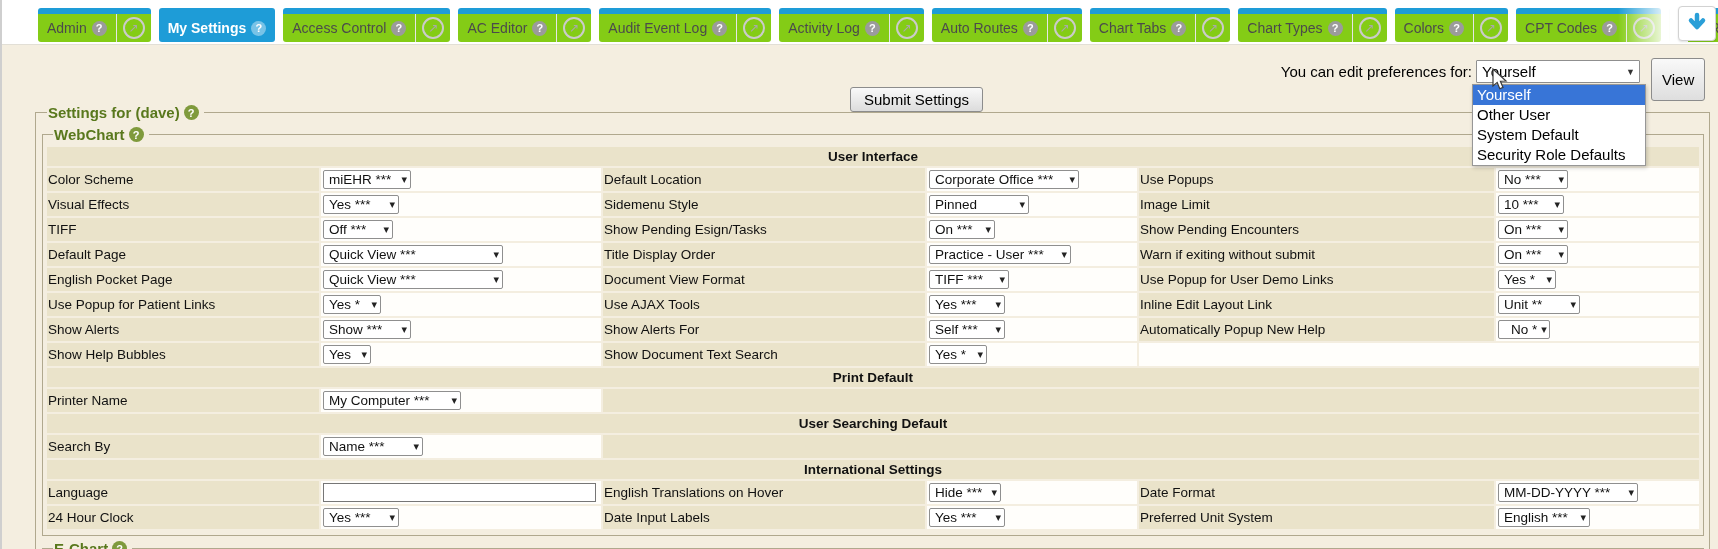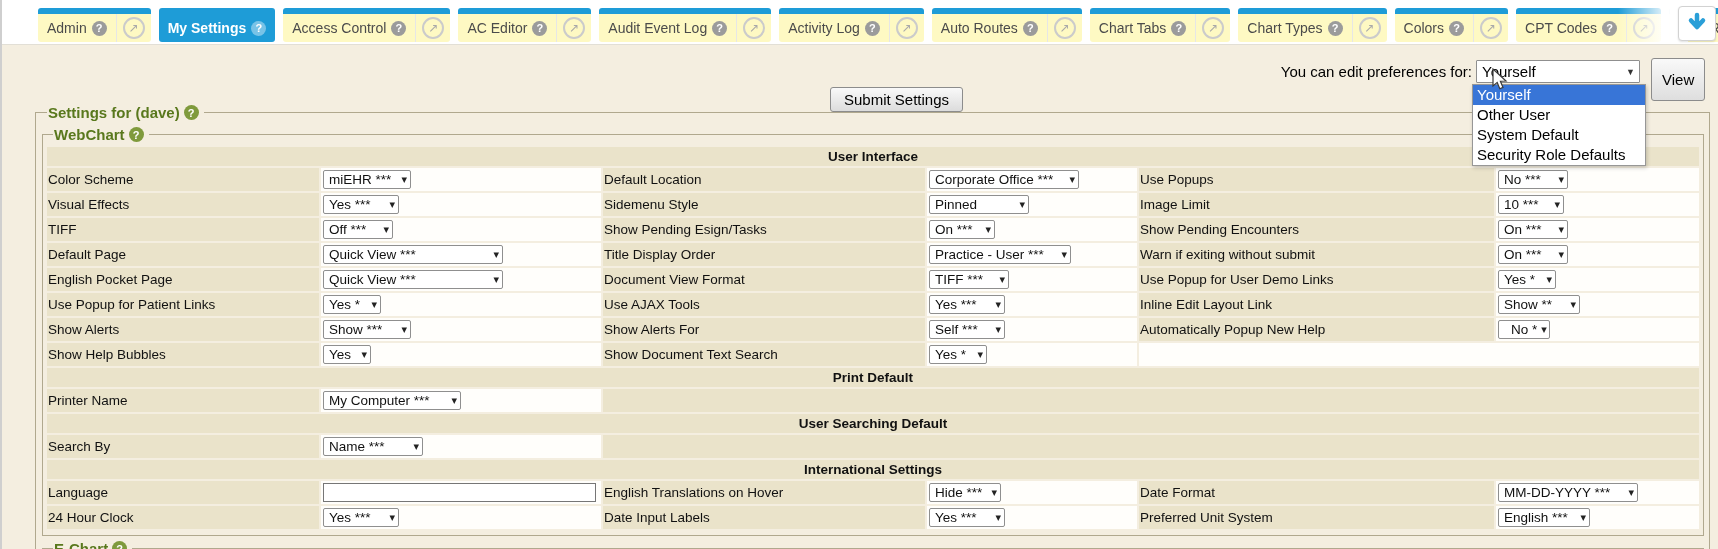--- a/index.html
+++ b/index.html
@@ -5,21 +5,21 @@
   html,body{margin:0;padding:0;}
   .page{position:relative;width:1718px;height:549px;overflow:hidden;
     font-family:"Liberation Sans","DejaVu Sans",sans-serif;
     background:var(--cream,#f4eee0);border-left:2px solid #cfcfcf;box-sizing:border-box;}
   
   .tabbar{position:absolute;left:0;top:0;width:100%;height:44px;background:#fff;
     border-bottom:1px solid #e2dfd6;}
   .tab-list{position:absolute;left:36px;top:8px;display:flex;gap:8px;white-space:nowrap;}
   .tab{display:inline-flex;flex-direction:column;cursor:pointer;}
   .tab-cap{height:6px;background:var(--blue,#1e9cd7);border-radius:3px 3px 0 0;}
-  .tab-body{display:flex;align-items:stretch;background:#fef9c3;height:28px;border-radius:0 0 3px 3px;}
+  .tab-body{display:flex;align-items:stretch;background:#84cc16;height:28px;border-radius:0 0 3px 3px;}
   .tab-seg-main{display:flex;align-items:center;gap:5px;padding:0 9px;}
   .tab-label{font-size:14px;color:#4b4b4b;}
   .tab.active .tab-cap{border-radius:3px 3px 0 0;}
   .tab.active .tab-body{background:var(--blue,#1e9cd7);}
   .tab.active .tab-label{color:#fff;font-weight:bold;}
   .tab-seg-ext{display:flex;align-items:center;justify-content:center;width:34px;
     border-left:1px solid #e6e6e6;}
   .help{display:inline-flex;align-items:center;justify-content:center;width:15px;height:15px;
     border-radius:50%;background:#9b9b9b;color:#fff;font-size:11px;font-weight:bold;flex:0 0 auto;cursor:pointer;}
   .help::after{content:"?";}
@@ -42,21 +42,21 @@
   .view-btn{position:absolute;left:1649px;top:58px;height:43px;padding:0 10px;
     font-size:15px;color:#000;background:linear-gradient(#f9f9f9,#dedede);
     border:1px solid #8c8c8c;border-radius:3px;cursor:pointer;
     font-family:"Liberation Sans",sans-serif;}
   .dd-list{position:absolute;left:1470px;top:84px;width:172px;background:#fff;
     border:1px solid #979797;z-index:50;box-shadow:1px 2px 4px rgba(0,0,0,.2);}
   .dd-item{height:20px;line-height:20px;font-size:15px;color:#000;padding:0 0 0 4px;cursor:pointer;}
   .dd-item.selected{background:var(--hl,#3875d7);color:#fff;}
   .sel-caret{font-size:9px;color:#333;}
   
-  .submit-btn{position:absolute;left:828px;top:87px;height:25px;padding:0 13px;font-size:15px;
+  .submit-btn{position:absolute;left:848px;top:87px;height:25px;padding:0 13px;font-size:15px;
     background:linear-gradient(#f9f9f9,#dcdcdc);border:1px solid #8c8c8c;border-radius:3px;
     cursor:pointer;font-family:"Liberation Sans",sans-serif;}
   fieldset{border:1px solid #b0a88e;margin:0;padding:0 3px;}
   legend{display:flex;align-items:center;gap:4px;font-size:15px;font-weight:bold;
     color:#59781d;margin-left:8px;padding:0 5px 0 1px;}
   .fs-outer{position:absolute;left:33px;top:104px;width:1675px;height:520px;box-sizing:border-box;}
   .fs-inner{margin:5px 2px 0 3px;padding:2px 2px 4px 2px;}
   .fs-echart{margin:4px 2px 0 3px;height:60px;padding:0 2px;}
   
   table.settings{width:100%;border-collapse:separate;border-spacing:2px;table-layout:fixed;}
@@ -348,21 +348,21 @@
               <td class="lbl">Use Popup for Patient Links</td>
               <td class="val"><div class="sel" style="width: 58px;">
                   <span>Yes *</span>
                 </div></td>
               <td class="lbl">Use AJAX Tools</td>
               <td class="val"><div class="sel" style="width: 76px;">
                   <span>Yes ***</span>
                 </div></td>
               <td class="lbl">Inline Edit Layout Link</td>
               <td class="val"><div class="sel" style="width: 82px;">
-                  <span>Show **</span>
+                  <span>Unit **</span>
                 </div></td>
             </tr>
             <tr>
               <td class="lbl">Show Alerts</td>
               <td class="val"><div class="sel" style="width: 88px;">
                   <span>Show ***</span>
                 </div></td>
               <td class="lbl">Show Alerts For</td>
               <td class="val"><div class="sel" style="width: 76px;">
                   <span>Self ***</span>

